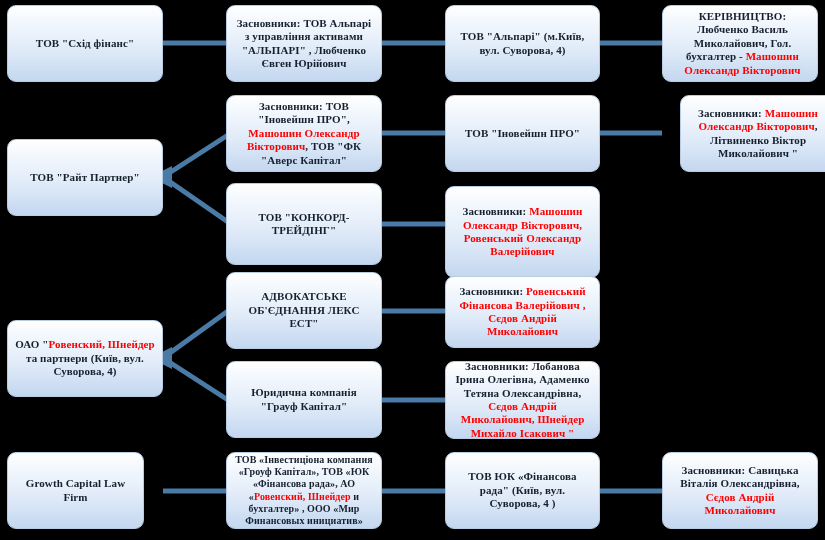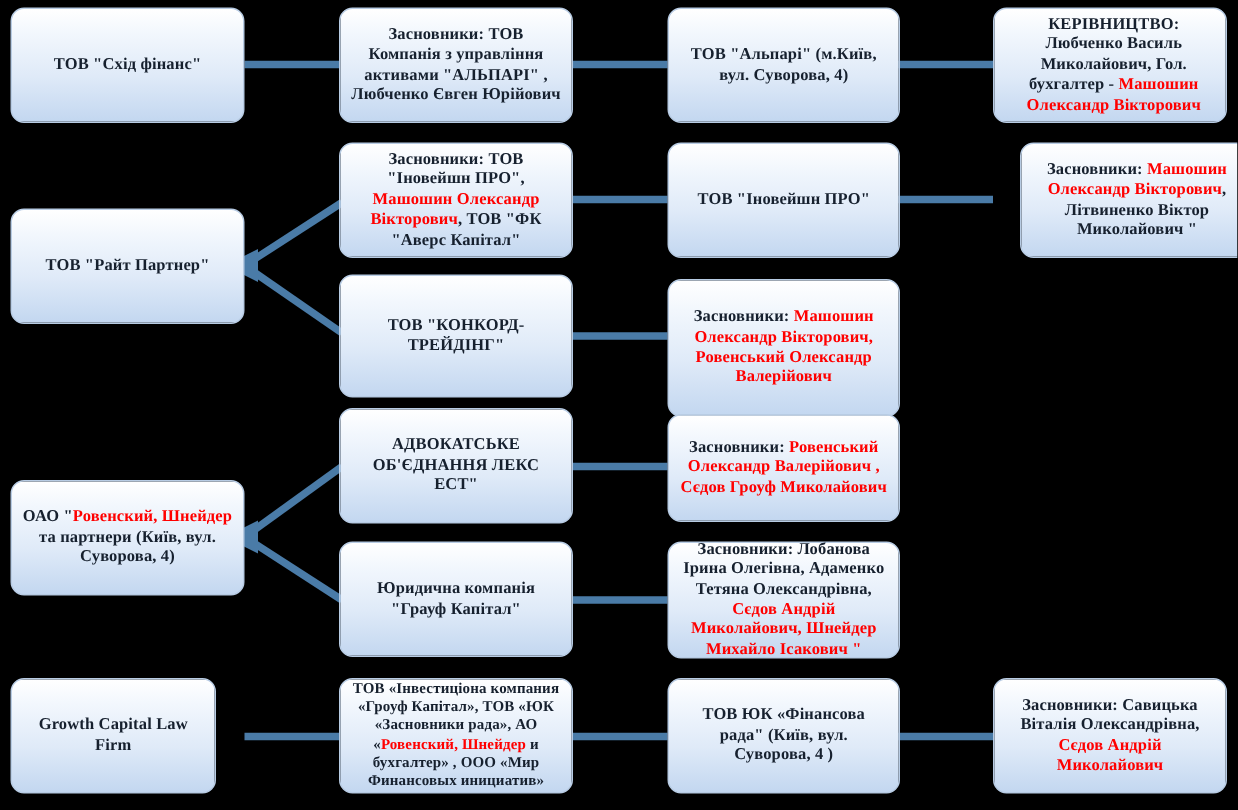--- a/index.html
+++ b/index.html
@@ -98,57 +98,57 @@
 
   <div class="node" style="left:7px; top:320px; width:156px; height:77px;">
     <div class="txt fs11"><span>ОАО "</span><span class="r">Ровенский, Шнейдер</span><span> та партнери (Київ, вул. Суворова, 4)</span></div>
   </div>
 
   <div class="node" style="left:7px; top:452px; width:137px; height:77px;">
     <div class="txt fs11"><span>Growth Capital Law Firm</span></div>
   </div>
 
   <div class="node" style="left:226px; top:5px; width:156px; height:77px;">
-    <div class="txt fs11"><span>Засновники: ТОВ Компанія з управління активами "АЛЬПАРІ" , Любченко Євген Юрійович</span></div>
+    <div class="txt fs11"><span>Засновники: ТОВ Альпарі з управління активами "АЛЬПАРІ" , Любченко Євген Юрійович</span></div>
   </div>
 
   <div class="node" style="left:226px; top:95px; width:156px; height:77px;">
     <div class="txt fs11"><span>Засновники: ТОВ "Іновейшн ПРО", </span><span class="r">Машошин Олександр Вікторович</span><span>, ТОВ "ФК "Аверс Капітал"</span></div>
   </div>
 
   <div class="node" style="left:226px; top:183px; width:156px; height:82px;">
     <div class="txt fs11"><span>ТОВ "КОНКОРД-ТРЕЙДІНГ"</span></div>
   </div>
 
   <div class="node" style="left:226px; top:272px; width:156px; height:77px;">
     <div class="txt fs11"><span>АДВОКАТСЬКЕ ОБ'ЄДНАННЯ ЛЕКС ЕСТ"</span></div>
   </div>
 
   <div class="node" style="left:226px; top:361px; width:156px; height:77px;">
     <div class="txt fs11"><span>Юридична компанія "Грауф Капітал"</span></div>
   </div>
 
   <div class="node" style="left:226px; top:452px; width:156px; height:77px;">
-    <div class="txt fs10"><span>ТОВ «Інвестиціона компания «Гроуф Капітал», ТОВ «ЮК «Засновники рада»,  АО «</span><span class="r">Ровенский, Шнейдер</span><span> и бухгалтер» , ООО «Мир Финансовых инициатив»</span></div>
+    <div class="txt fs10"><span>ТОВ «Інвестиціона компания «Гроуф Капітал», ТОВ «ЮК «Фінансова рада»,  АО «</span><span class="r">Ровенский, Шнейдер</span><span> и бухгалтер» , ООО «Мир Финансовых инициатив»</span></div>
   </div>
 
   <div class="node" style="left:445px; top:5px; width:155px; height:77px;">
     <div class="txt fs11"><span>ТОВ "Альпарі" (м.Київ, вул. Суворова, 4)</span></div>
   </div>
 
   <div class="node" style="left:445px; top:95px; width:155px; height:77px;">
     <div class="txt fs11"><span>ТОВ "Іновейшн ПРО"</span></div>
   </div>
 
   <div class="node" style="left:445px; top:186px; width:155px; height:92px;">
     <div class="txt fs11"><span>Засновники: </span><span class="r">Машошин Олександр Вікторович, Ровенський Олександр Валерійович</span></div>
   </div>
 
   <div class="node" style="left:445px; top:276px; width:155px; height:72px;">
-    <div class="txt fs11"><span>Засновники: </span><span class="r">Ровенський Олександр Валерійович , Сєдов Гроуф Миколайович</span></div>
+    <div class="txt fs11"><span>Засновники: </span><span class="r">Ровенський Фінансова Валерійович , Сєдов Андрій Миколайович</span></div>
   </div>
 
   <div class="node" style="left:445px; top:361px; width:155px; height:78px;justify-content:flex-end;">
     <div class="txt fs11"><span>Засновники: Лобанова Ірина Олегівна, Адаменко Тетяна Олександрівна, </span><span class="r">Сєдов Андрій Миколайович, Шнейдер Михайло Ісакович "</span></div>
   </div>
 
   <div class="node" style="left:445px; top:452px; width:155px; height:77px;">
     <div class="txt fs11"><span>ТОВ ЮК «Фінансова рада" (Київ, вул. Суворова, 4 )</span></div>
   </div>
 

